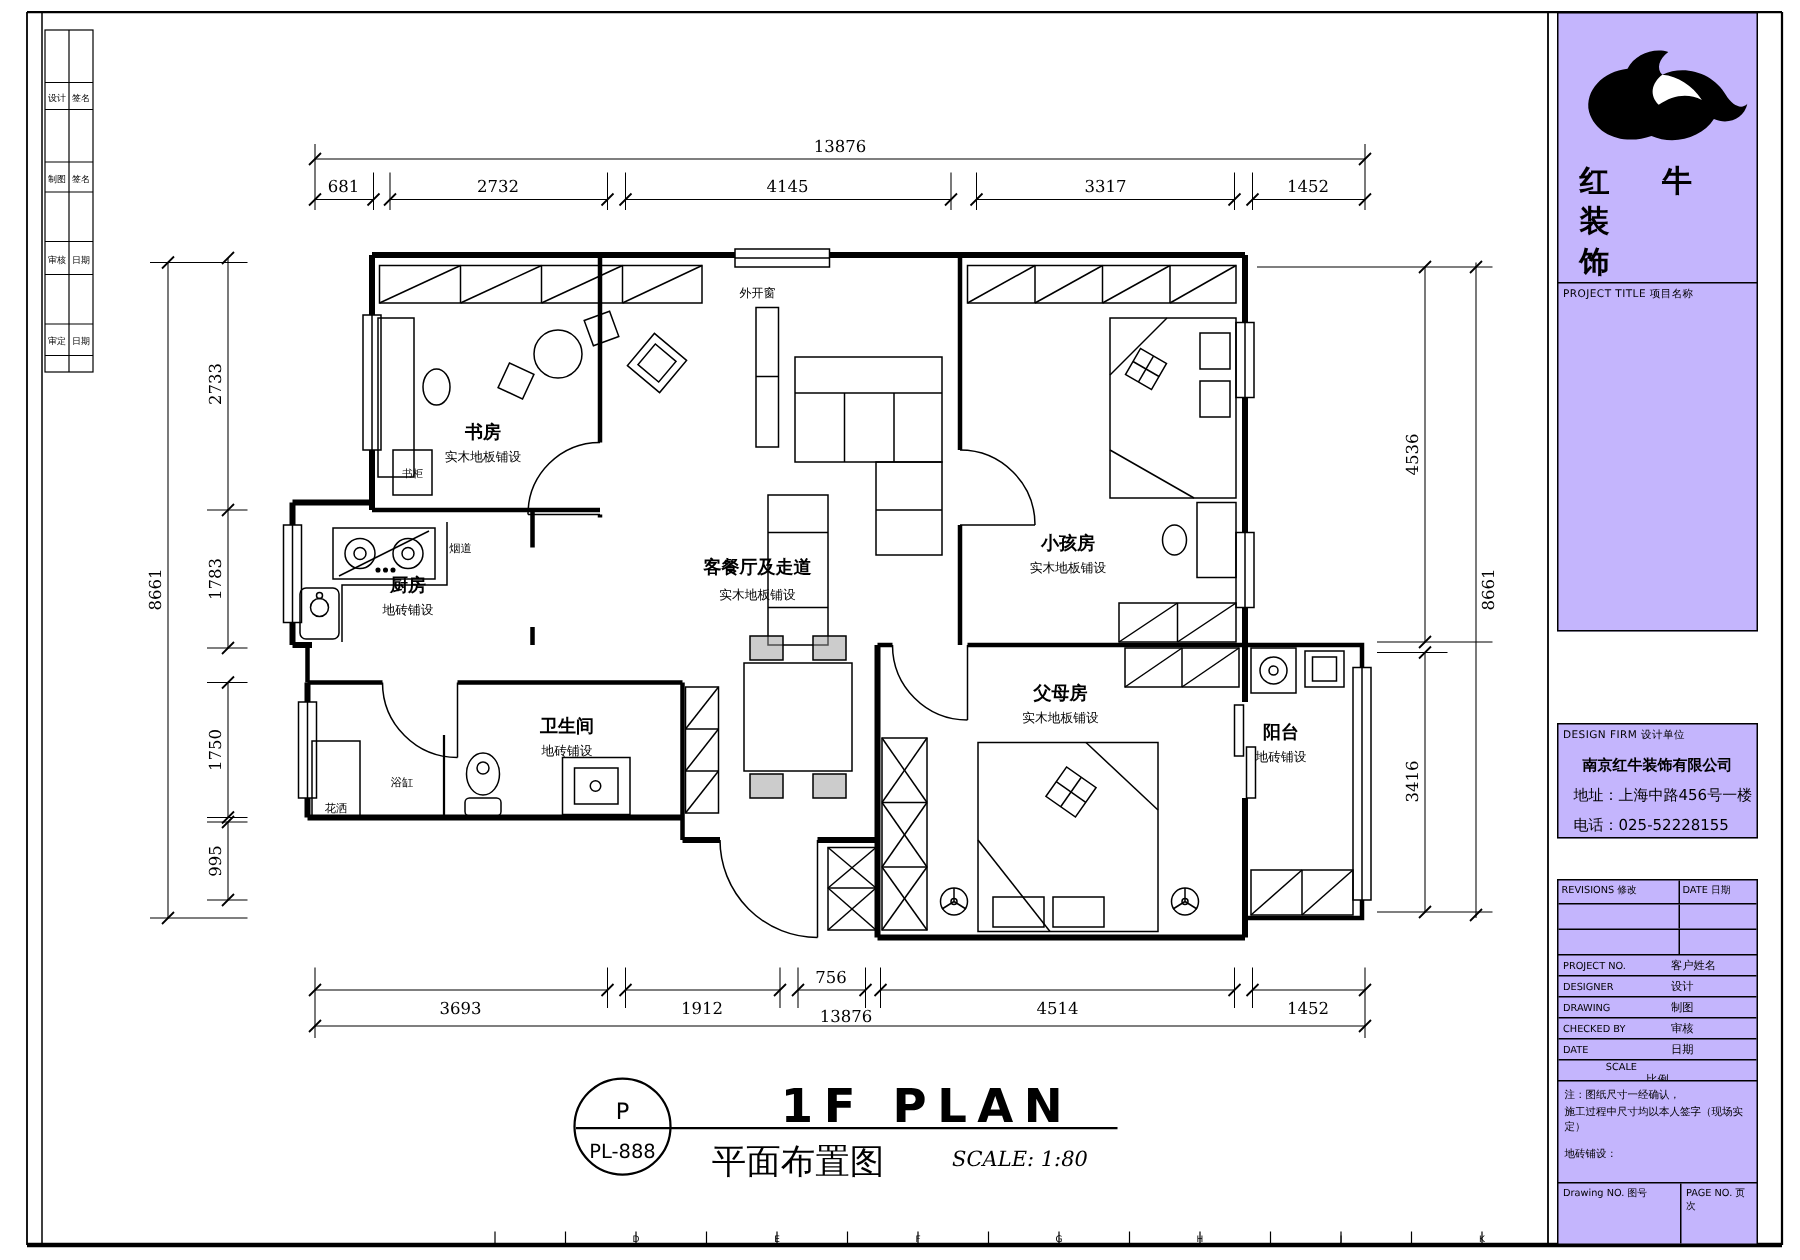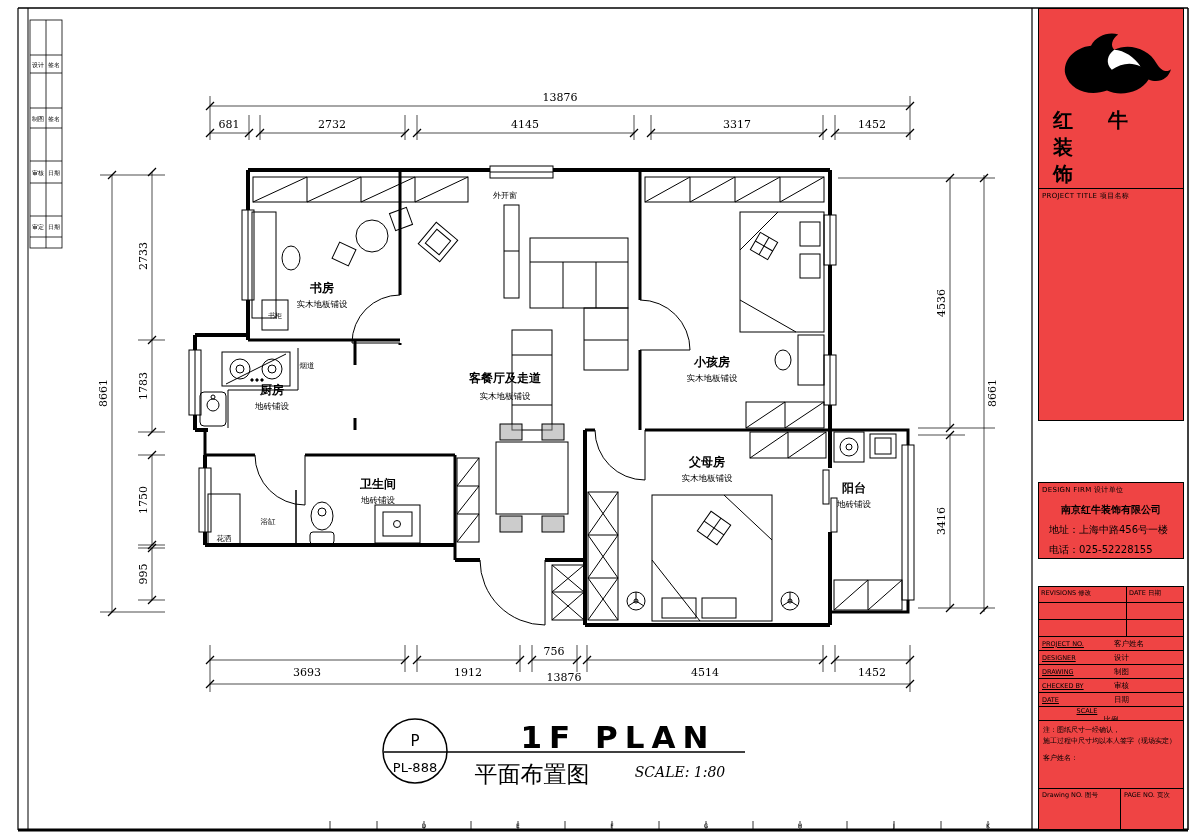--- a/index.html
+++ b/index.html
@@ -1,21 +1,21 @@
 <!DOCTYPE html>
 <html><head>
 <meta charset="utf-8">
 <style>
   html,body{margin:0;padding:0;background:#fff;}
   body{width:1200px;height:840px;position:relative;font-family:"DejaVu Sans",sans-serif;overflow:hidden;}
   svg text{fill:#000;}
   .plan-svg{position:absolute;left:0;top:0;}
   
   .tb{position:absolute;left:1038px;top:8px;width:146px;height:822px;color:#000;}
-  .tb .sec{position:absolute;left:0;width:146px;border:1px solid #000;background:#ef4444;box-sizing:border-box;}
+  .tb .sec{position:absolute;left:0;width:134px;border:1px solid #000;background:#c4b5fd;box-sizing:border-box;}
   .tb .hdr{font-size:7px;padding:2px 3px 0 3px;letter-spacing:.3px;white-space:nowrap;}
   .sec-logo{top:0;height:181px;}
   .sec-project{top:180px;height:233px;}
   .sec-list{top:412px;height:47px;}
   .sec-client{top:458px;height:45px;}
   .sec-firm{top:474px;height:77px;}
   .sec-rev{top:578px;height:51px;}
   .sec-rows{top:628px;height:85px;}
   .sec-notes{top:712px;height:69px;}
   .sec-bottom{top:780px;height:42px;}
@@ -26,21 +26,21 @@
   .firm-name{font-size:10px;font-weight:bold;text-align:center;margin-top:8px;}
   .firm-line{font-size:10px;margin:6px 0 0 10px;white-space:nowrap;}
   .rev-head{display:flex;border-bottom:1px solid #000;height:15px;}
   .rev-head div{font-size:6.5px;padding:2px 2px;box-sizing:border-box;white-space:nowrap;}
   .rev-c1{width:88px;border-right:1px solid #000;}
   .rev-c2{width:56px;}
   .rev-row{display:flex;border-bottom:1px solid #000;height:16px;}
   .rev-row div{box-sizing:border-box;}
   .tb-row{display:flex;border-bottom:1px solid #000;height:14px;align-items:center;box-sizing:border-box;}
   .tb-row:last-child{border-bottom:none;flex-direction:column;}
-  .tb-row .lab{font-size:6.5px;width:72px;padding-left:3px;white-space:nowrap;text-decoration:underline;}
+  .tb-row .lab{font-size:6.5px;width:72px;padding-left:3px;white-space:nowrap;}
   .tb-row .val{font-size:7.5px;white-space:nowrap;}
   .notes{font-size:7px;padding:4px 4px;line-height:1.5;}
   .notes .sig{margin-top:7px;}
   .bot-cells{display:flex;height:100%;}
   .bot-c1{width:82px;border-right:1px solid #000;font-size:6.5px;padding:2px 3px;box-sizing:border-box;}
   .bot-c2{flex:1;font-size:6.5px;padding:2px 3px;box-sizing:border-box;}
 </style>
 </head>
 <body>
 
@@ -635,21 +635,21 @@
     <div class="tb-row">
       <div class="lab">SCALE</div>
       <div class="val">比例</div>
     </div>
   </div>
 
   <div class="sec sec-notes">
     <div class="notes">
       <div>注：图纸尺寸一经确认，</div>
       <div>施工过程中尺寸均以本人签字（现场实定）</div>
-      <div class="sig">客户姓名：</div>
+      <div class="sig">地砖铺设：</div>
     </div>
   </div>
 
   <div class="sec sec-bottom">
     <div class="bot-cells">
       <div class="bot-c1">Drawing NO.  图号</div>
       <div class="bot-c2">PAGE NO.  页次</div>
     </div>
   </div>
 </div>

